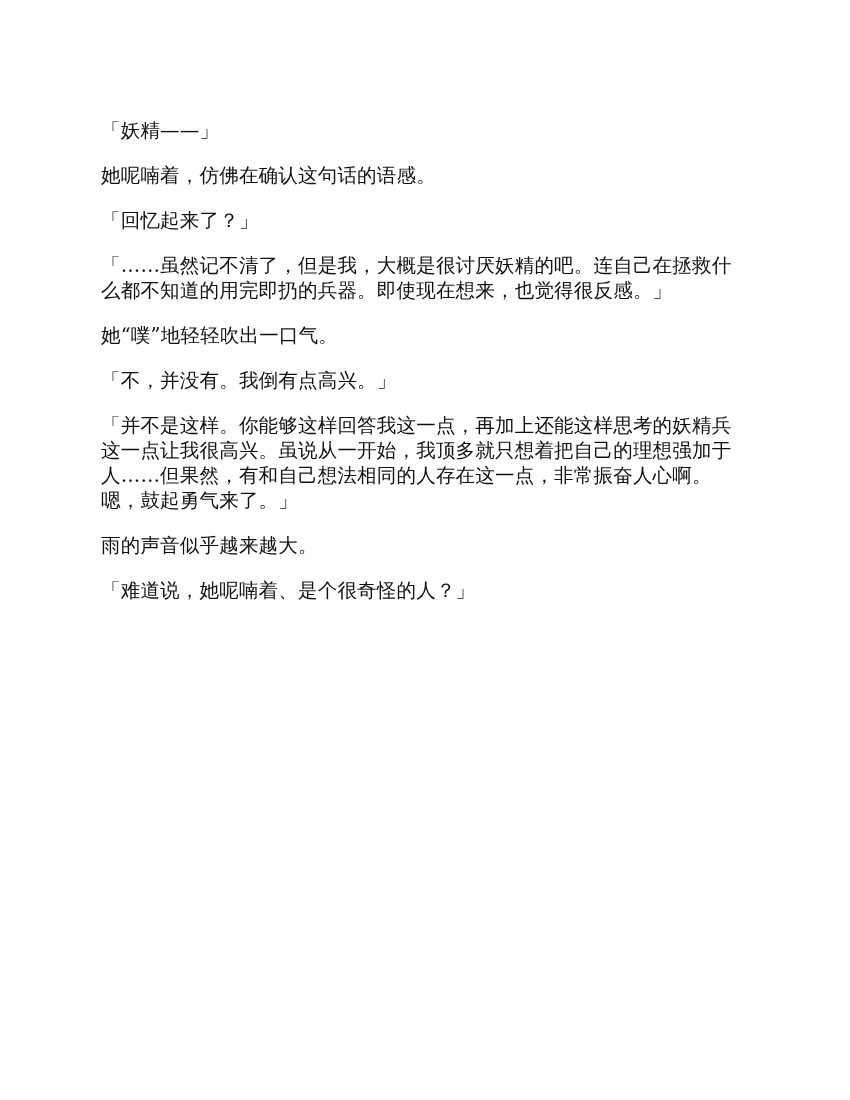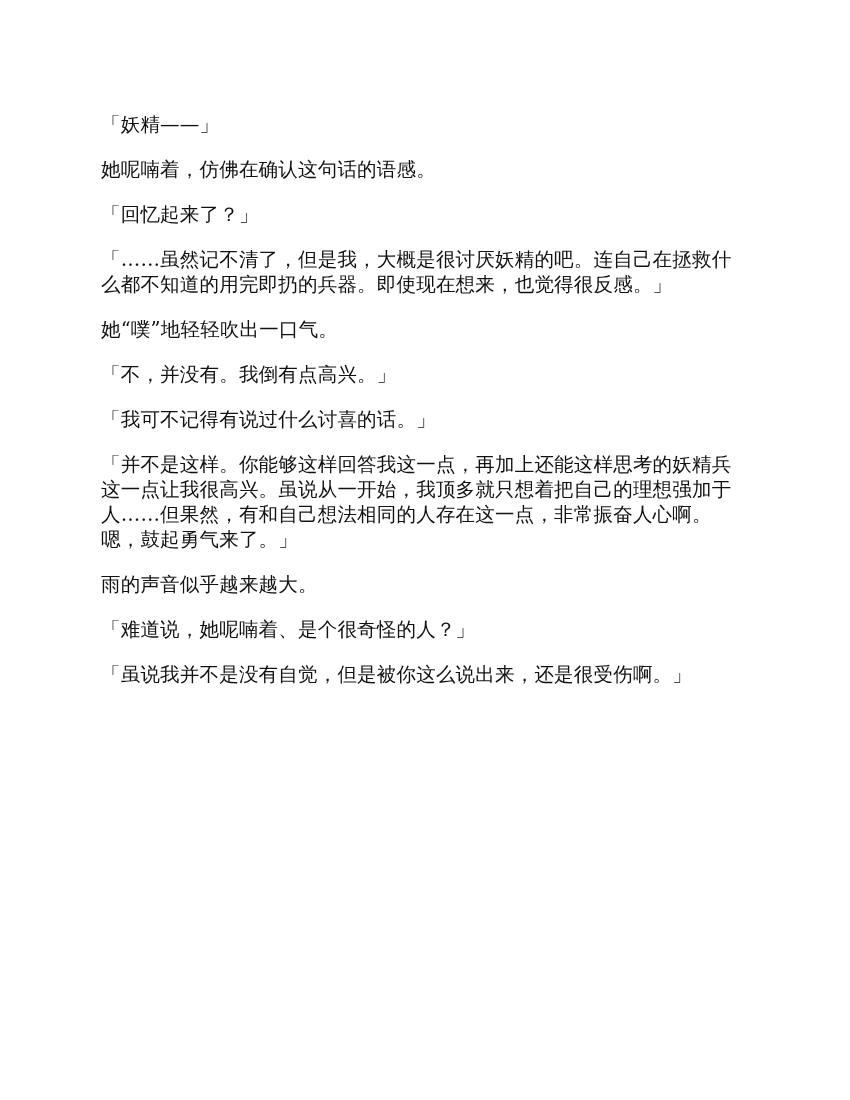--- a/index.html
+++ b/index.html
@@ -11,39 +11,37 @@
     width: 850px;
     height: 1100px;
     position: relative;
     overflow: hidden;
     font-family: "DejaVu Serif", "Liberation Serif", serif;
     color: #111111;
   }
   .page {
     position: absolute;
     left: 101px;
-    top: 112px;
+    top: 118px;
     width: 650px;
   }
   .para {
     font-size: 19.5px;
     line-height: 25px;
     margin: 0 0 20px 0;
     letter-spacing: 0.2px;
     word-break: break-all;
   }
 </style>
 </head>
 <body>
 
 <div class="page">
   <p class="para">「妖精——」</p>
   <p class="para">她呢喃着，仿佛在确认这句话的语感。</p>
   <p class="para">「回忆起来了？」</p>
   <p class="para">「……虽然记不清了，但是我，大概是很讨厌妖精的吧。连自己在拯救什么都不知道的用完即扔的兵器。即使现在想来，也觉得很反感。」</p>
   <p class="para">她“噗”地轻轻吹出一口气。</p>
   <p class="para">「不，并没有。我倒有点高兴。」</p>
-  <p class="para">「我可不记得有说过什么讨喜的话。」</p>
   <p class="para">「并不是这样。你能够这样回答我这一点，再加上还能这样思考的妖精兵这一点让我很高兴。虽说从一开始，我顶多就只想着把自己的理想强加于人……但果然，有和自己想法相同的人存在这一点，非常振奋人心啊。嗯，鼓起勇气来了。」</p>
   <p class="para">雨的声音似乎越来越大。</p>
   <p class="para">「难道说，她呢喃着、是个很奇怪的人？」</p>
-  <p class="para">「虽说我并不是没有自觉，但是被你这么说出来，还是很受伤啊。」</p>
 </div>
 
 </body></html>

